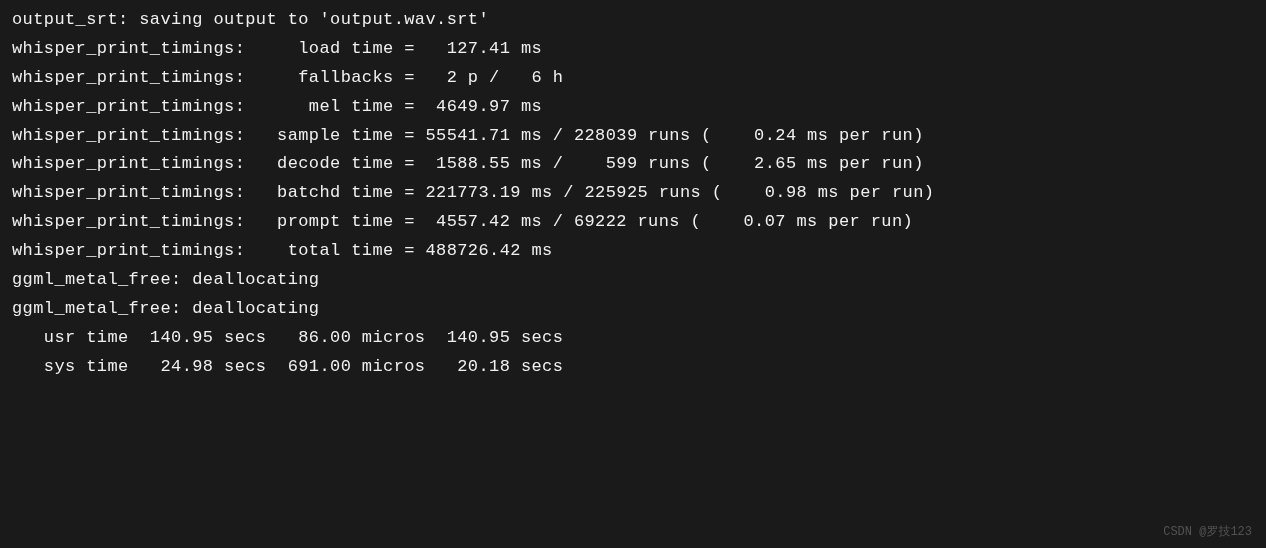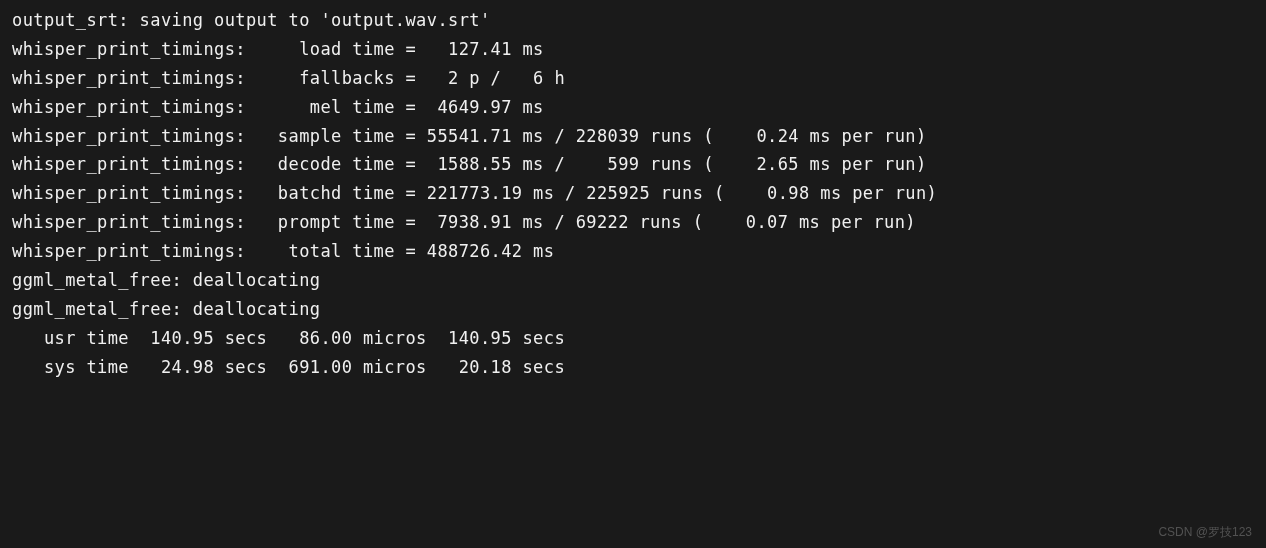--- a/index.html
+++ b/index.html
@@ -15,48 +15,49 @@
       line-height: 1.7;
       padding: 6px 12px;
       width: 1266px;
       height: 548px;
       overflow: hidden;
       position: relative;
     }
     .terminal-line {
       white-space: pre;
       letter-spacing: 0.4px;
+      font-family: Liberation Mono, monospace;
     }
     .divider-line {
       white-space: pre;
       letter-spacing: 0.4px;
     }
     .watermark {
       position: absolute;
       bottom: 6px;
       right: 14px;
       color: #777;
       font-size: 12px;
-      font-family: Liberation Sans, sans-serif;
+      font-family: Liberation Mono, monospace;
       opacity: 0.6;
     }
   </style>
 </head>
 <body>
 
 <div>
   <div class="terminal-line">output_srt: saving output to 'output.wav.srt'</div>
   <div class="terminal-line"></div>
   <div class="terminal-line">whisper_print_timings:     load time =   127.41 ms</div>
   <div class="terminal-line">whisper_print_timings:     fallbacks =   2 p /   6 h</div>
   <div class="terminal-line">whisper_print_timings:      mel time =  4649.97 ms</div>
   <div class="terminal-line">whisper_print_timings:   sample time = 55541.71 ms / 228039 runs (    0.24 ms per run)</div>
   <div class="terminal-line">whisper_print_timings:   decode time =  1588.55 ms /    599 runs (    2.65 ms per run)</div>
   <div class="terminal-line">whisper_print_timings:   batchd time = 221773.19 ms / 225925 runs (    0.98 ms per run)</div>
-  <div class="terminal-line">whisper_print_timings:   prompt time =  7938.91 ms / 69222 runs (    0.07 ms per run)</div>
+  <div class="terminal-line">whisper_print_timings:   prompt time =  4557.42 ms / 69222 runs (    0.07 ms per run)</div>
   <div class="terminal-line">whisper_print_timings:    total time = 488726.42 ms</div>
   <div class="terminal-line">ggml_metal_free: deallocating</div>
   <div class="terminal-line">ggml_metal_free: deallocating</div>
   <div class="terminal-line"></div>
   <div class="terminal-line">   usr time  140.95 secs   86.00 micros  140.95 secs</div>
   <div class="terminal-line">   sys time   24.98 secs  691.00 micros   20.18 secs</div>
 </div>
 
 <div class="watermark">CSDN @罗技123</div>
 

